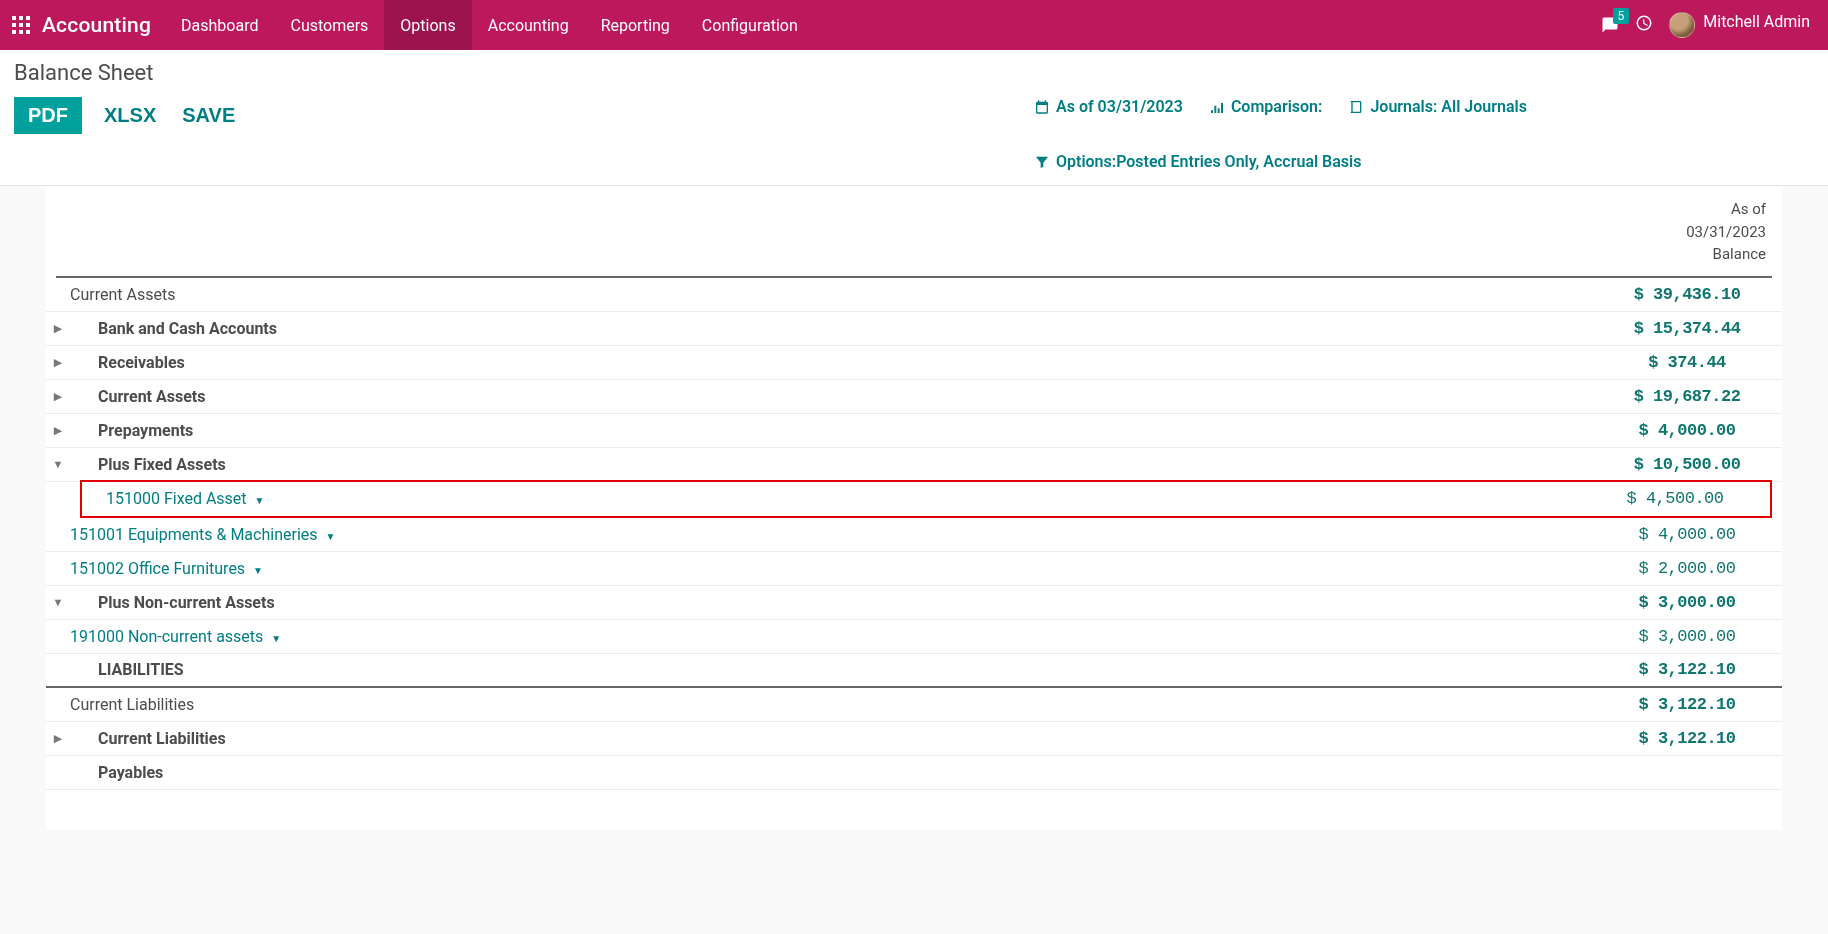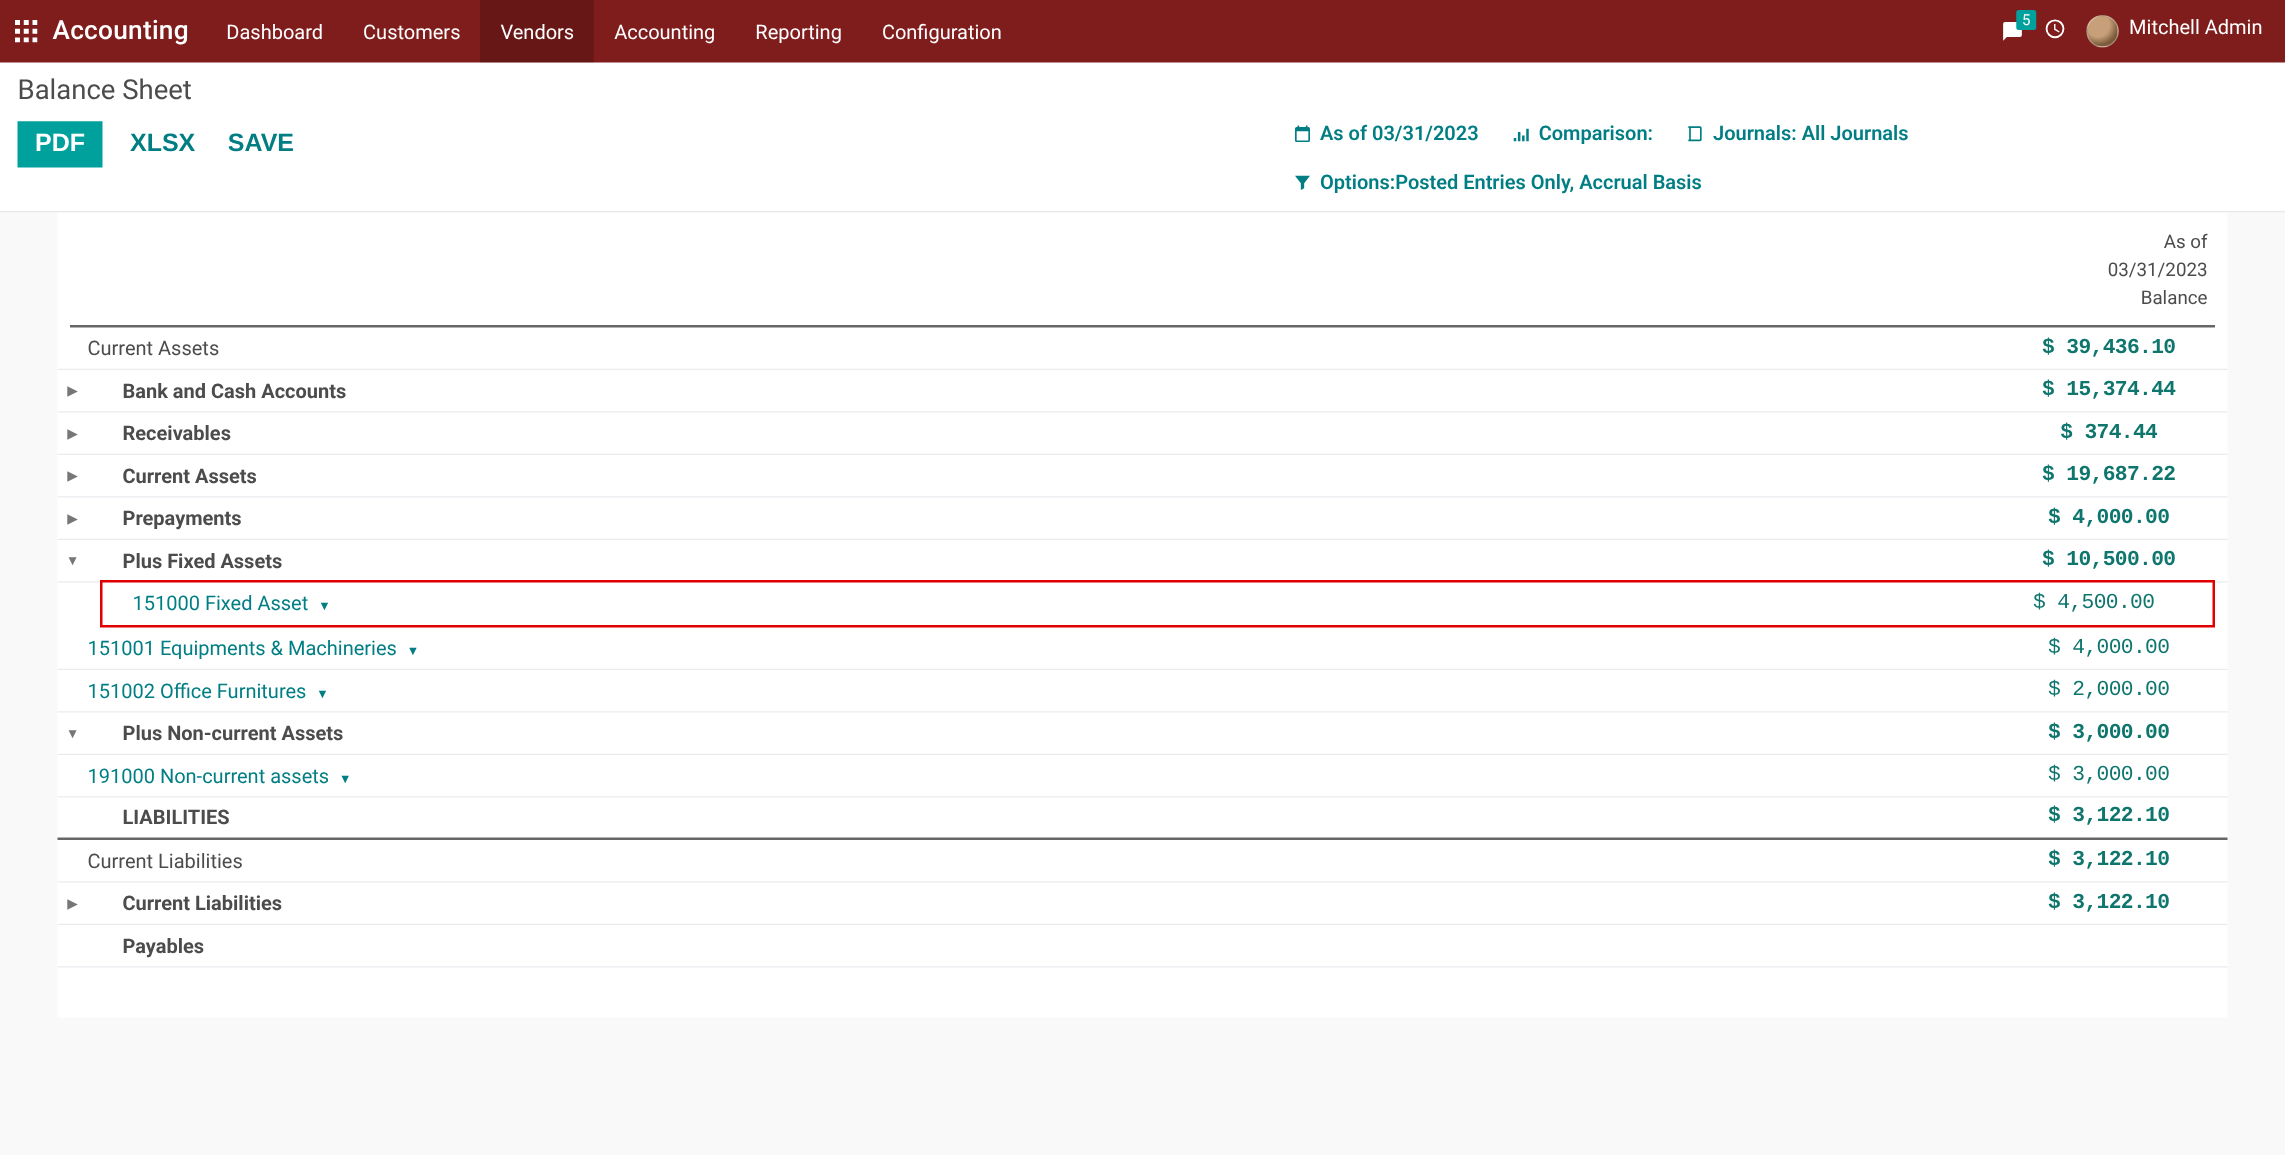--- a/index.html
+++ b/index.html
@@ -1,19 +1,19 @@
 <!DOCTYPE html>
 <html><head>
 <meta charset="utf-8">
 <style>
   * { margin: 0; padding: 0; box-sizing: border-box; }
   body { font-family: -apple-system, BlinkMacSystemFont, "Segoe UI", Roboto, "Helvetica Neue", Arial, sans-serif; font-size: 15px; color: #4c4c4c; background: #fff; }
 
   
-  .topnav { background: #7f1d1d; height: 50px; display: flex; align-items: center; color: #fff; padding: 0 8px 0 0; }
+  .topnav { background: #be185d; height: 50px; display: flex; align-items: center; color: #fff; padding: 0 8px 0 0; }
   .topnav .apps-icon { width: 36px; display: flex; align-items: center; justify-content: center; height: 50px; padding-left: 12px; padding-right: 6px; }
   .topnav .apps-icon svg { width: 18px; height: 18px; fill: #fff; }
   .topnav .brand { font-size: 21px; font-weight: 500; padding: 0 14px 0 6px; letter-spacing: 0.2px; }
   .topnav .menu { display: flex; height: 100%; }
   .topnav .menu a { color: #fff; text-decoration: none; padding: 0 16px; display: flex; align-items: center; height: 100%; font-size: 16px; }
   .topnav .menu a.active { background: rgba(0,0,0,0.18); }
   .topnav .spacer { flex: 1; }
   .topnav .right { display: flex; align-items: center; gap: 16px; padding-right: 10px; }
   .topnav .msg { position: relative; display: flex; align-items: center; }
   .topnav .msg .badge { position: absolute; top: -8px; right: -10px; background: #00A09D; color: #fff; font-size: 12px; padding: 0 5px; border-radius: 2px; line-height: 16px; }
@@ -22,21 +22,21 @@
   .avatar { width: 26px; height: 26px; border-radius: 50%; background: radial-gradient(circle at 35% 30%, #c7a07a 0 40%, #7a5a3a 70%); border: 1px solid rgba(255,255,255,0.3); }
 
   
   .control-panel { padding: 10px 14px 14px 14px; border-bottom: 1px solid #dee2e6; }
   .cp-title { font-size: 22px; color: #4c4c4c; margin-bottom: 12px; }
   .cp-row { display: flex; align-items: flex-start; justify-content: space-between; }
   .cp-buttons { display: flex; align-items: center; gap: 18px; }
   .btn { border: none; padding: 7px 14px; font-size: 20px; font-weight: 600; cursor: pointer; border-radius: 0; }
   .btn-primary { background: #00A09D; color: #fff; }
   .btn-link { background: transparent; color: #017E84; padding: 7px 4px; }
-  .cp-filters { display: flex; flex-wrap: wrap; gap: 20px 26px; color: #017E84; font-size: 16px; font-weight: 600; max-width: 780px; justify-content: flex-start; }
+  .cp-filters { display: flex; flex-wrap: wrap; gap: 36px 26px; color: #017E84; font-size: 16px; font-weight: 600; max-width: 780px; justify-content: flex-start; }
   .cp-filter { display: flex; align-items: center; gap: 6px; cursor: pointer; }
   .cp-filter .ficon { width: 16px; height: 16px; display: inline-flex; }
   .cp-filter .ficon svg { width: 16px; height: 16px; fill: #017E84; }
 
   
   .report-wrap { background: #f9f9f9; padding: 0; overflow-y: auto; height: calc(934px - 50px - 130px); }
   .report { background: #fff; margin: 0 auto; width: calc(100% - 92px); padding: 12px 0 40px 0; }
   .report-header { display: flex; padding: 0 10px 10px 10px; }
   .rh-name { flex: 1; }
   .rh-bal { width: 200px; text-align: right; font-weight: 400; color: #4c4c4c; padding-right: 6px; line-height: 1.5; }
@@ -77,21 +77,21 @@
         <rect width="4" height="4" x="14" y="7"></rect>
         <rect width="4" height="4" x="0" y="14"></rect>
         <rect width="4" height="4" x="7" y="14"></rect>
         <rect width="4" height="4" x="14" y="14"></rect>
       </svg>
   </div>
   <div class="brand">Accounting</div>
   <div class="menu" id="nav-menu">
       <a href="#">Dashboard</a>
       <a href="#">Customers</a>
-      <a href="#" class="active">Vendors</a>
+      <a href="#" class="active">Options</a>
       <a href="#">Accounting</a>
       <a href="#">Reporting</a>
       <a href="#">Configuration</a>
     </div>
   <div class="spacer"></div>
   <div class="right">
     <div class="msg icon-btn">
       <svg viewBox="0 0 24 24">
           <path d="M20 2H4a2 2 0 0 0-2 2v18l4-4h14a2 2 0 0 0 2-2V4a2 2 0 0 0-2-2z"></path>
         </svg>

